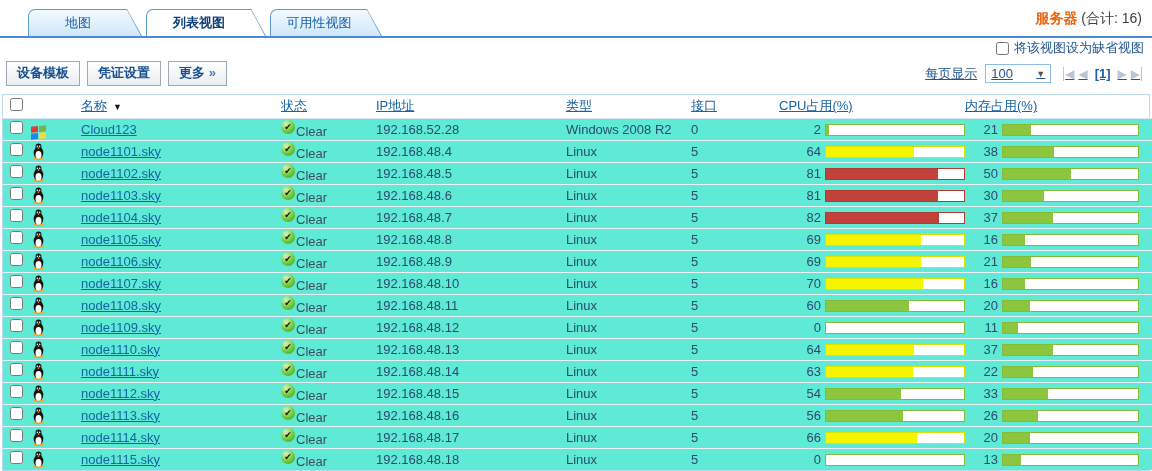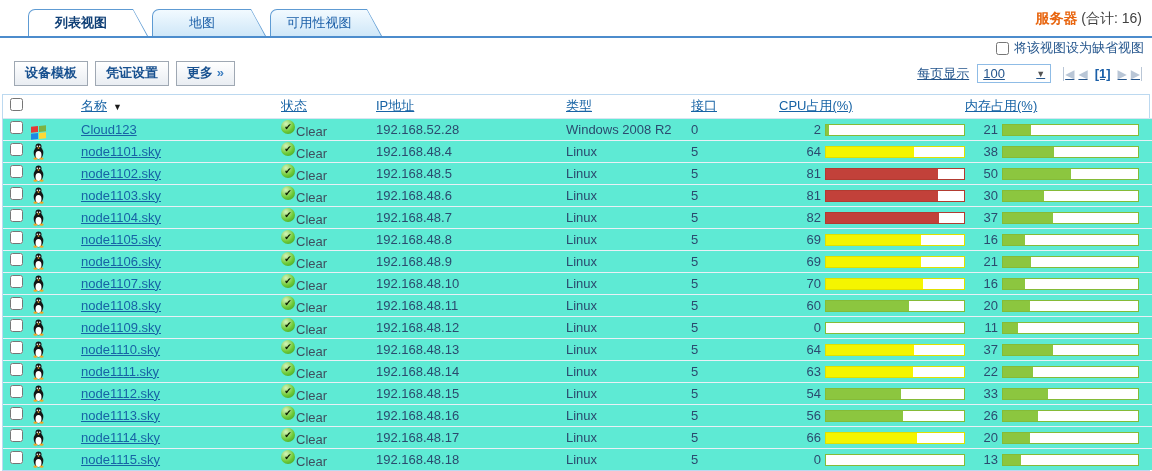--- a/index.html
+++ b/index.html
@@ -22,29 +22,29 @@
   .server-title { position:absolute; right:10px; top:10px; font-size:14px; }
   .server-title b { color:#E8650F; font-weight:bold; }
   .server-title span { color:#404040; }
 
   
   .subbar { height:17px; display:flex; justify-content:flex-end; align-items:center;
     padding:3px 8px 0 0; color:#24558C; font-size:13px; }
   .subbar input { margin-right:5px; }
 
   
-  .toolbar { display:flex; align-items:center; padding:6px 8px 8px 14px; }
+  .toolbar { display:flex; align-items:center; padding:6px 8px 8px 6px; }
   .btn { font-family:inherit; font-size:13px; font-weight:bold; color:#17508F;
     background:linear-gradient(#FFFFFF,#E9EDF2); border:1px solid #9FA8B3;
     padding:2px 10px 3px 10px; margin-right:7px; cursor:pointer; }
   .btn .arr { color:#3E7FC1; font-weight:bold; }
   .spacer { flex:1; }
   .pager { display:flex; align-items:center; color:#24558C;text-decoration:underline; }
   .perpage-label { margin-right:8px; }
-  .select { width:74px; border:1px solid #8FBCE6; background:#fff; padding:1px 5px;
+  .select { width:66px; border:1px solid #8FBCE6; background:#fff; padding:1px 5px;
     display:inline-flex; justify-content:space-between; align-items:center;
     color:#24558C; cursor:pointer; margin-right:10px; }
   .select .dd { font-size:9px; color:#555; }
   .range-text { margin-right:14px; }
   .pg { color:#B9C6D6; font-size:12px; margin:0 2px; cursor:pointer; }
   .pg.first { border-left:1px solid #B9C6D6; padding-left:1px; }
   .pg.last  { border-right:1px solid #B9C6D6; padding-right:1px; }
   .pg-cur { color:#1A5FA8; font-weight:bold; margin:0 5px; cursor:pointer; }
 
   
@@ -84,25 +84,25 @@
   .c-mem .bar { width:137px; }
   .bar i { display:block; height:100%; }
   .bar.green  { border:1px solid #85BB37; } .bar.green i  { background:#8CC63F; }
   .bar.yellow { border:1px solid #E0E000; } .bar.yellow i { background:#F5F500; }
   .bar.red    { border:1px solid #B23B31; } .bar.red i    { background:#C2413A; }
 </style>
 </head>
 <body>
 
 <div class="tabbar">
+  <div class="tab tab1">
+    <div class="tab-inner">地图</div>
+  </div>
   <div class="tab tab2 active">
     <div class="tab-inner">列表视图</div>
-  </div>
-  <div class="tab tab1">
-    <div class="tab-inner">地图</div>
   </div>
   <div class="tab tab3">
     <div class="tab-inner">可用性视图</div>
   </div>
   <div class="server-title">
     <b>服务器</b>
     <span>(合计: 16)</span>
   </div>
 </div>
 

